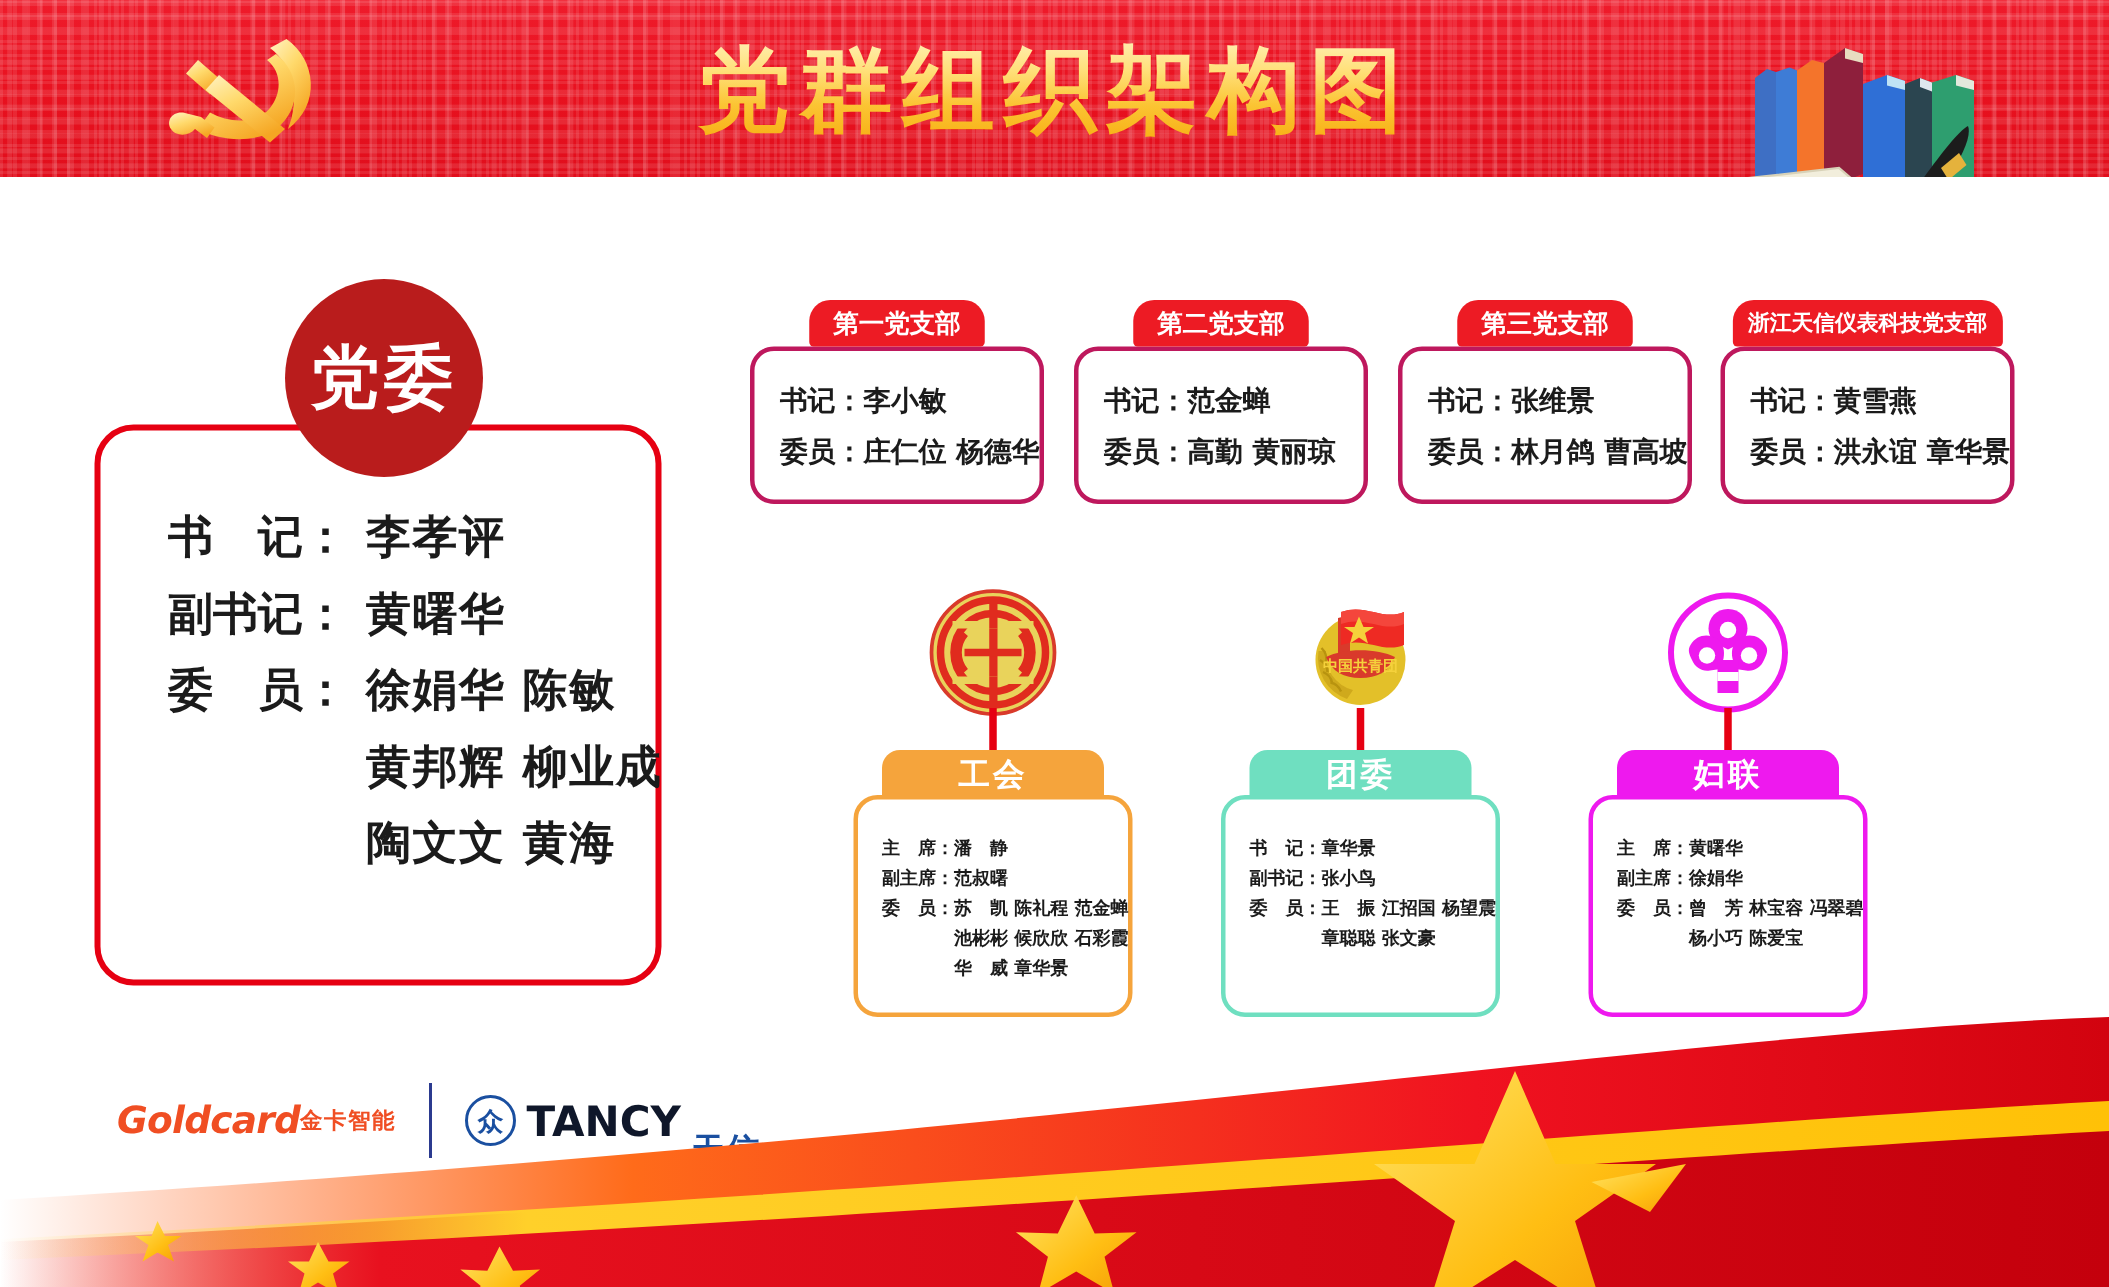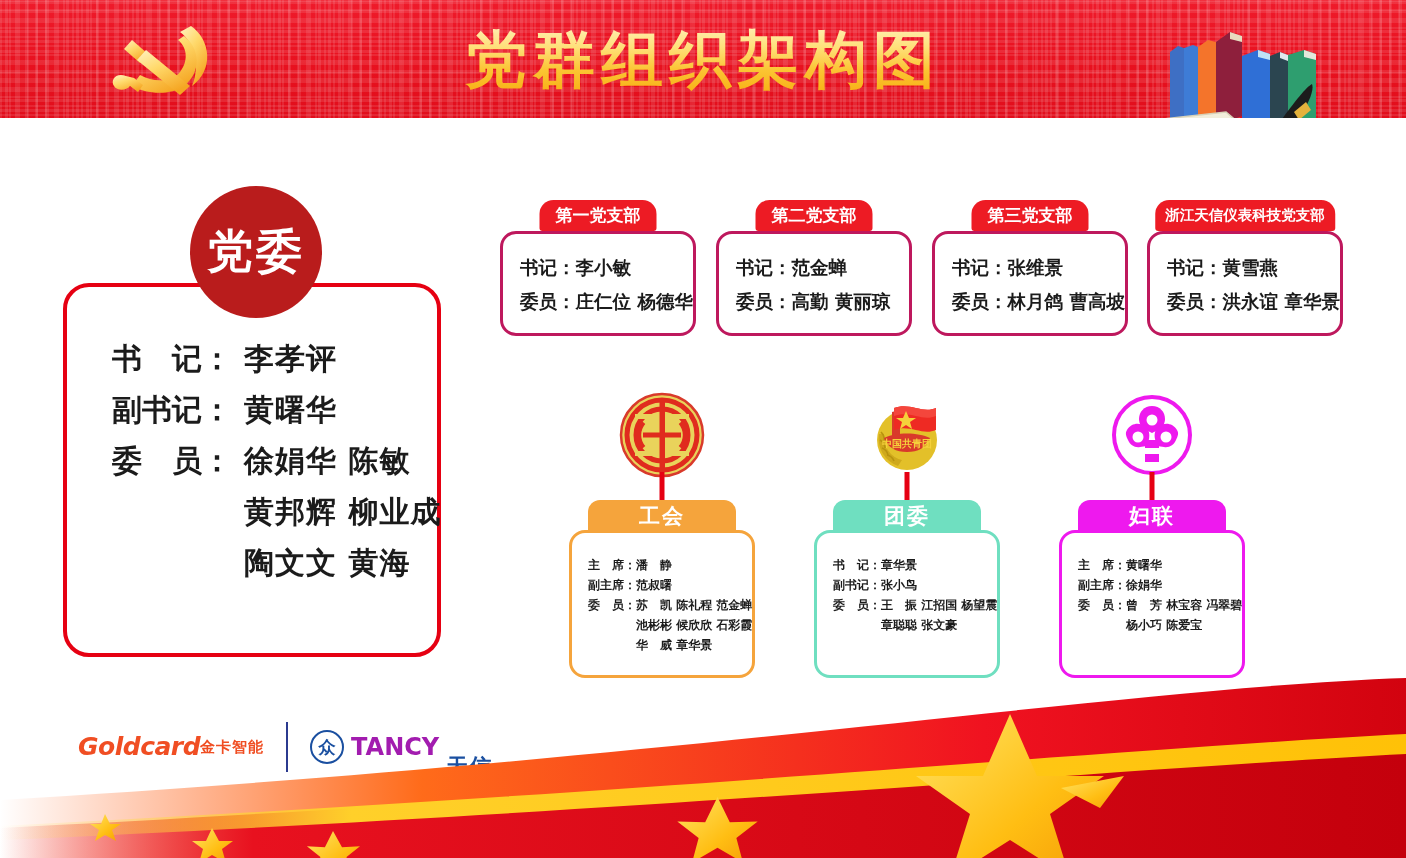--- a/index.html
+++ b/index.html
@@ -157,21 +157,21 @@
   }
   .logo-divider { width: 2px; height: 50px; background: #2B3A8F; }
   .logo-tancy { display: flex; align-items: center; gap: 7px; }
   .logo-tancy .mark {
     width: 34px; height: 34px; border: 2.5px solid #1A4FA0; border-radius: 50%;
     display:flex; align-items:center; justify-content:center;
     color:#1A4FA0; font-size: 17px; font-weight: 700;
     font-family: "DejaVu Sans","Liberation Sans",sans-serif;
   }
   .logo-tancy .en {
-    font-size: 24px; font-weight: 700; color: #a21caf; letter-spacing: 0px;
+    font-size: 28px; font-weight: 700; color: #0f172a; letter-spacing: 0px;
     font-family: "DejaVu Sans","Liberation Sans",sans-serif;
   }
   .logo-tancy .cn {
     font-size: 22px; font-weight: 700; color: #1A4FA0; letter-spacing: 1px;
     font-family: "DejaVu Sans","Liberation Sans",sans-serif;
     margin-top: 40px;
   }
   .footer-deco {
     position: absolute; left: 0; bottom: 0; width: 1406px; height: 180px;
     pointer-events: none;

